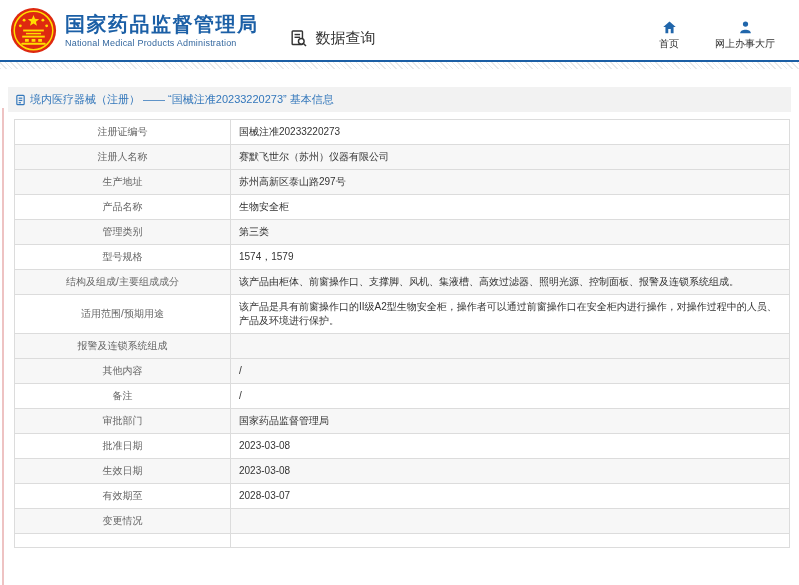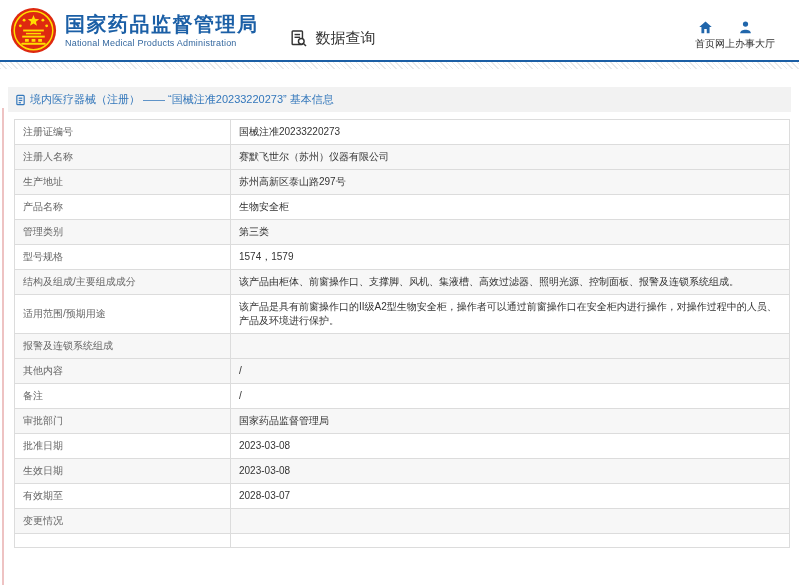--- a/index.html
+++ b/index.html
@@ -18,21 +18,21 @@
   }
   
   .site-header{display:flex;align-items:center;height:60px;padding:0 24px 0 10px;background:#fff;}
   .logo-block{display:flex;align-items:center;cursor:pointer;}
   .titles{margin-left:8px;}
   .org-cn{font-size:20px;font-weight:bold;color:var(--brand-blue);letter-spacing:1.5px;line-height:24px;}
   .org-en{font-size:9px;color:#35689f;margin-top:2px;letter-spacing:.2px;}
   .app-title{display:flex;align-items:center;gap:8px;margin-left:30px;margin-top:16px;font-size:15px;color:#333;font-weight:500;cursor:pointer;}
   .app-title svg{display:block;}
   .hdr-spacer{flex:1;}
-  .nav-item{display:flex;flex-direction:column;align-items:center;gap:2px;margin-top:10px;font-size:10px;color:#333;cursor:pointer;white-space:nowrap;}
+  .nav-item{display:flex;flex-direction:column;align-items:center;gap:2px;margin-left:36px;margin-top:10px;font-size:10px;color:#333;cursor:pointer;white-space:nowrap;}
   .nav-item svg{display:block;color:var(--nav-icon-blue);}
   .blue-rule{height:2px;background:var(--header-rule-blue);}
   .hatch-strip{
     height:7px;
     background:repeating-linear-gradient(45deg,#e9e9e9 0 1px,#ffffff 1px 4px);
   }
   
   .breadcrumb{
     margin:18px 8px 0 8px;height:25px;background:#f2f2f2;
     display:flex;align-items:center;padding-left:7px;gap:4px;
@@ -45,21 +45,21 @@
   .info-table{
     border-collapse:collapse;table-layout:fixed;
     width:776px;margin:7px 0 0 14px;
     font-size:10px;
   }
   .info-table td{
     border:1px solid var(--table-border);
     padding:5px 8px;line-height:14px;height:14px;
     vertical-align:middle;word-break:break-all;
   }
-  .label-cell{text-align:left;color:var(--label-text);white-space:nowrap;}
+  .label-cell{text-align:center;color:var(--label-text);white-space:nowrap;}
   .value-cell{color:var(--value-text);}
   tr.even{background:var(--row-alt-bg);padding-left:8px;}
 </style>
 </head>
 <body>
 
 <header class="site-header">
   <div class="logo-block">
     <svg viewBox="0 0 50 50" width="47" height="47">
       <circle cx="25" cy="25" r="24" fill="var(--emblem-red)"></circle>

